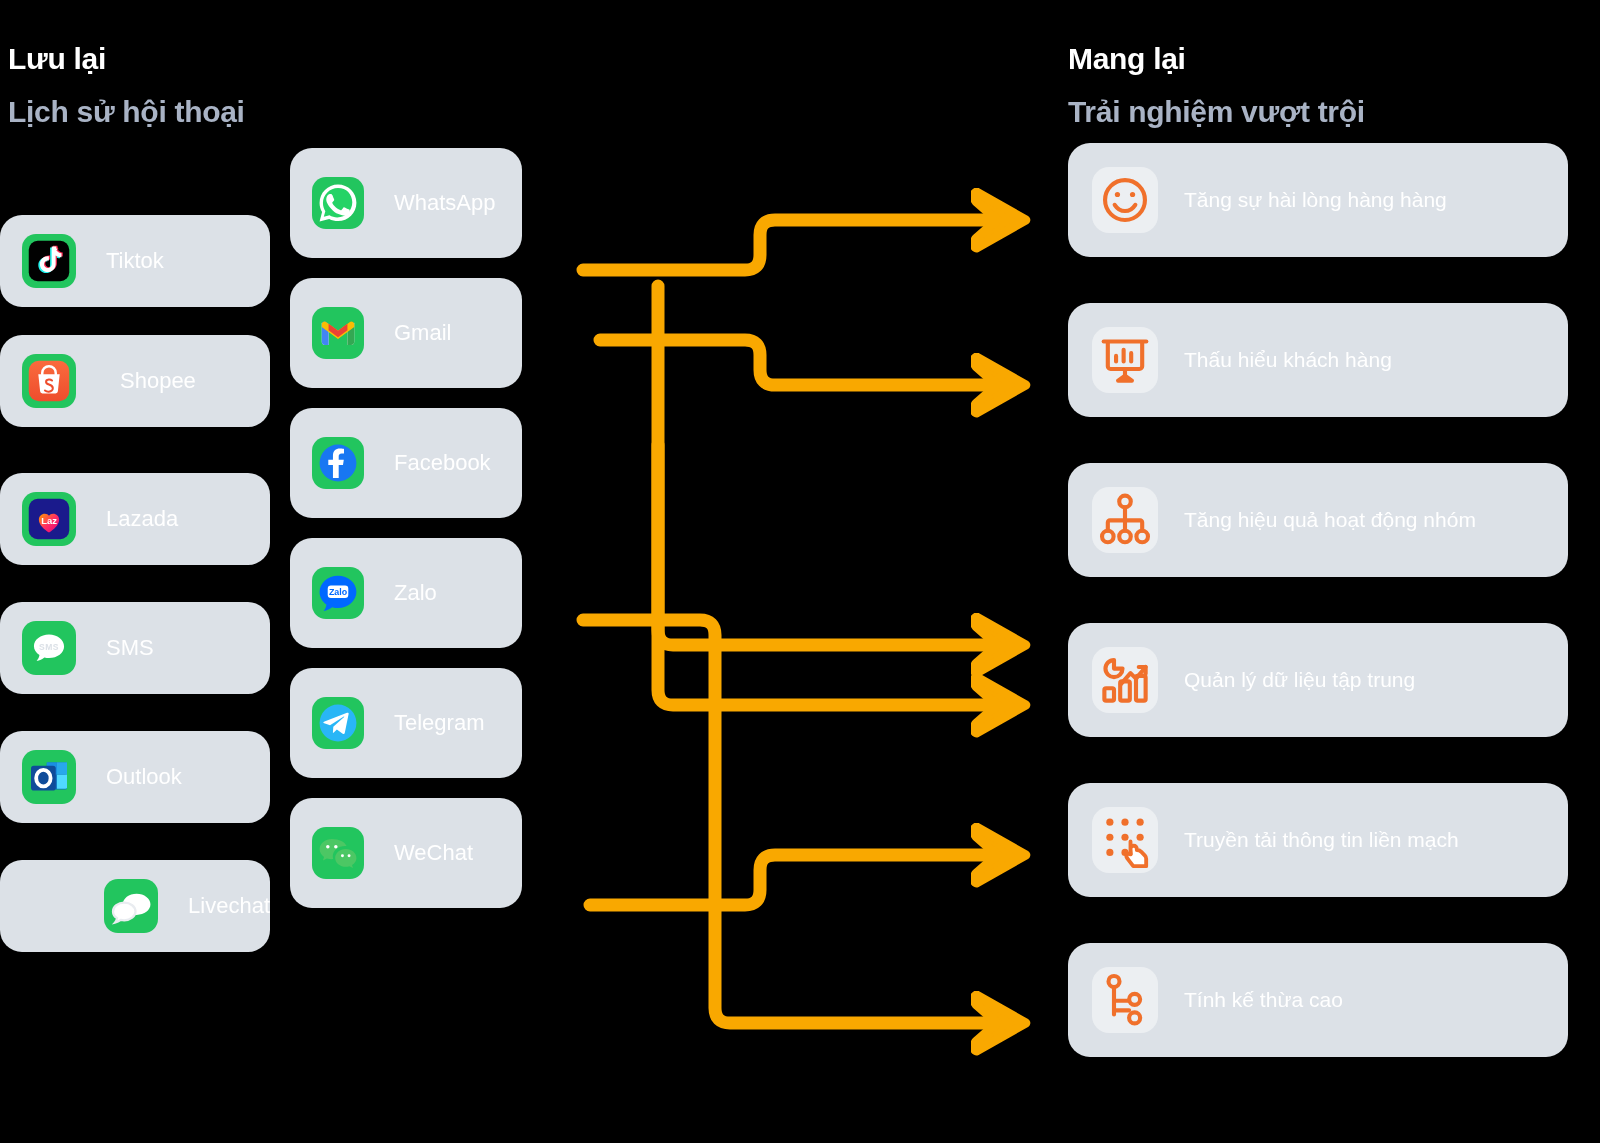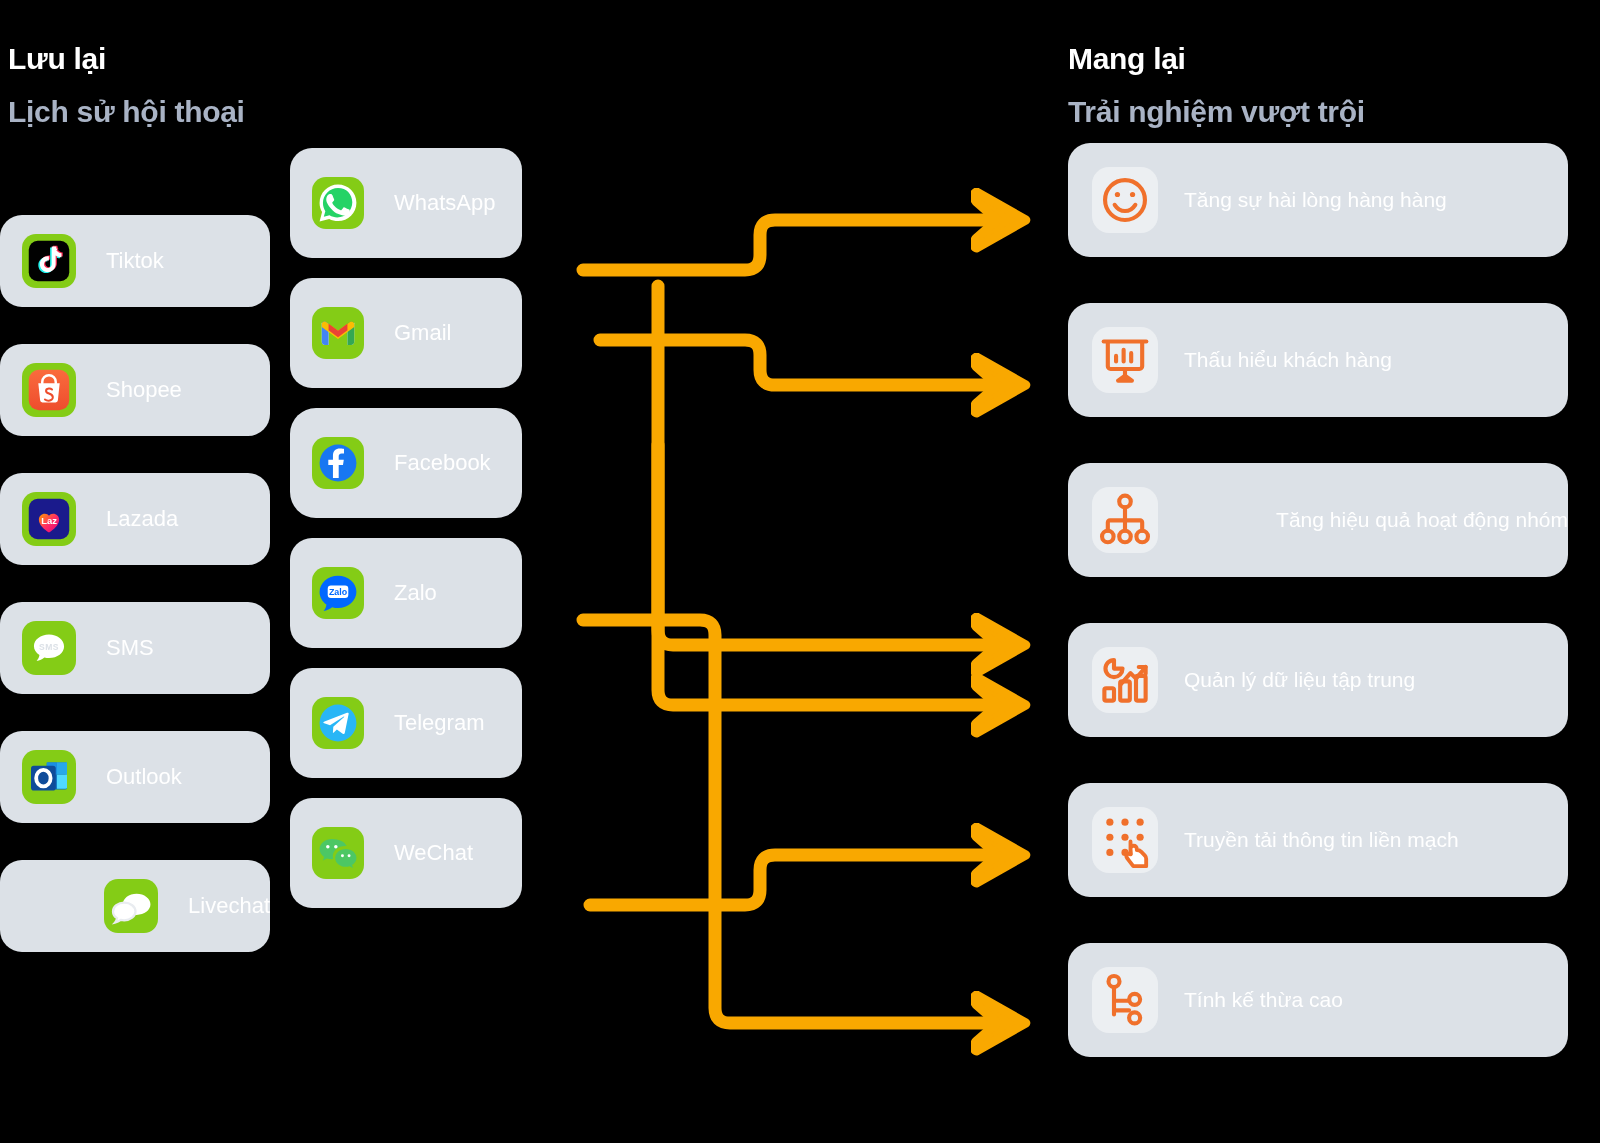--- a/index.html
+++ b/index.html
@@ -26,21 +26,21 @@
 
   
   .card {
     position: absolute;
     display: flex; align-items: center;
     background: #dce1e7;
     border-radius: 20px;
   }
   .icon-tile {
     flex: 0 0 auto;
-    background: #84cc16;
+    background: #22c55e;
     border-radius: 14px;
     display: flex; align-items: center; justify-content: center;
   }
   .card-label {
     color: #ffffff;
     font-weight: 500;
     white-space: nowrap;
   }
 
   
@@ -100,21 +100,21 @@
         <div class="icon-tile">
           <svg class="glyph" viewBox="0 0 48 48" width="100%" height="100%">
             <rect x="6" y="6" width="36" height="36" rx="8" fill="#010101"></rect>
             <path d="M30.4 14.2c1.1 1.6 2.8 2.7 4.7 2.9v3.6c-1.9-.05-3.7-.66-5.2-1.7v7.8c0 3.9-3.1 7-7 7s-7-3.1-7-7 3.1-7 7-7c.35 0 .7.03 1 .08v3.7a3.4 3.4 0 1 0 2.5 3.3V11.2h3.9c.1 1.1.45 2.1 1.1 3z" fill="#25f4ee" transform="translate(-1.4,0.9)"></path>
             <path d="M30.4 14.2c1.1 1.6 2.8 2.7 4.7 2.9v3.6c-1.9-.05-3.7-.66-5.2-1.7v7.8c0 3.9-3.1 7-7 7s-7-3.1-7-7 3.1-7 7-7c.35 0 .7.03 1 .08v3.7a3.4 3.4 0 1 0 2.5 3.3V11.2h3.9c.1 1.1.45 2.1 1.1 3z" fill="#fe2c55" transform="translate(1.1,-0.7)"></path>
             <path d="M30.4 14.2c1.1 1.6 2.8 2.7 4.7 2.9v3.6c-1.9-.05-3.7-.66-5.2-1.7v7.8c0 3.9-3.1 7-7 7s-7-3.1-7-7 3.1-7 7-7c.35 0 .7.03 1 .08v3.7a3.4 3.4 0 1 0 2.5 3.3V11.2h3.9c.1 1.1.45 2.1 1.1 3z" fill="#ffffff"></path>
           </svg>
         </div>
         <div class="card-label">Tiktok</div>
       </div>
-      <div class="card" style="top: 344px;">
+      <div class="card" style="top: 335px; gap: 14px;">
         <div class="icon-tile">
           <svg class="glyph" viewBox="0 0 48 48" width="100%" height="100%">
             <defs>
               <linearGradient id="shpG" x1="0" y1="0" x2="0" y2="1">
                 <stop offset="0" stop-color="#fa6b3d"></stop>
                 <stop offset="1" stop-color="#ee4d2d"></stop>
               </linearGradient>
             </defs>
             <rect x="6" y="6" width="36" height="36" rx="9" fill="url(#shpG)"></rect>
             <path d="M18 18v-1.2a6 6 0 0 1 12 0V18" fill="none" stroke="#fff" stroke-width="2.2" stroke-linecap="round"></path>
@@ -194,21 +194,21 @@
             <path d="M39 32.1V16.2c0-2.2-2.5-3.5-4.3-2.2l-2 1.5V35h3.4a2.9 2.9 0 0 0 2.9-2.9z" fill="#34a853"></path>
             <path d="M15.3 15.5 24 22l8.7-6.5V35h-17.4z" fill="#ea4335" opacity="0"></path>
             <path d="M15.3 15.5 24 22l8.7-6.5v5.7L24 27.7l-8.7-6.5z" fill="#ea4335"></path>
             <path d="M9 16.2c0-2.2 2.5-3.5 4.3-2.2L24 22l10.7-8c1.8-1.3 4.3 0 4.3 2.2v2.2L24 29.6 9 18.4z" fill="#fbbc04"></path>
             <path d="M9 16.2c0-2.2 2.5-3.5 4.3-2.2L24 22v7.6L9 18.4z" fill="#c5221f" opacity="0"></path>
             <path d="M15.3 15.5 24 22l8.7-6.5v6L24 28l-8.7-6.5z" fill="#ea4335"></path>
           </svg>
         </div>
         <div class="card-label">Gmail</div>
       </div>
-      <div class="card" style="top: 408px; border-radius: 26px;">
+      <div class="card" style="top: 408px;">
         <div class="icon-tile">
           <svg class="glyph" viewBox="0 0 48 48" width="100%" height="100%">
             <circle cx="24" cy="24" r="17" fill="#1877f2"></circle>
             <path d="M28.6 25.9l.75-4.9h-4.7v-3.2c0-1.34.66-2.65 2.76-2.65h2.14v-4.17s-1.94-.33-3.8-.33c-3.88 0-6.41 2.35-6.41 6.6V21h-4.3v4.9h4.3v11.85a17 17 0 0 0 5.3 0V25.9z" fill="#ffffff"></path>
           </svg>
         </div>
         <div class="card-label">Facebook</div>
       </div>
       <div class="card" style="top: 538px;">
         <div class="icon-tile">
@@ -260,21 +260,21 @@
         <div class="icon-tile">
           <svg class="glyph" viewBox="0 0 48 48" width="100%" height="100%">
             <path d="M8.5 10.5h31" stroke="#f0702b" stroke-width="3" stroke-linecap="round"></path>
             <path d="M11.5 10.5v18a2 2 0 0 0 2 2h21a2 2 0 0 0 2-2v-18" fill="none" stroke="#f0702b" stroke-width="3" stroke-linejoin="round"></path>
             <path d="M17.5 25v-4M23 25v-8.5M28.5 25v-6" stroke="#f0702b" stroke-width="3" stroke-linecap="round"></path>
             <path d="M24 30.5v5M19 39h10M24 35.5 19 39M24 35.5 29 39" stroke="#f0702b" stroke-width="3" stroke-linecap="round"></path>
           </svg>
         </div>
         <div class="card-label">Thấu hiểu khách hàng</div>
       </div>
-      <div class="card" style="top: 463px; justify-content: space-between;">
+      <div class="card" style="top: 463px;">
         <div class="icon-tile">
           <svg class="glyph" viewBox="0 0 48 48" width="100%" height="100%">
             <circle cx="24" cy="10.5" r="4.2" fill="none" stroke="#f0702b" stroke-width="3"></circle>
             <circle cx="11.5" cy="36" r="4.2" fill="none" stroke="#f0702b" stroke-width="3"></circle>
             <circle cx="24" cy="36" r="4.2" fill="none" stroke="#f0702b" stroke-width="3"></circle>
             <circle cx="36.5" cy="36" r="4.2" fill="none" stroke="#f0702b" stroke-width="3"></circle>
             <path d="M24 14.7v7.8M11.5 31.8v-6a1.5 1.5 0 0 1 1.5-1.5h22a1.5 1.5 0 0 1 1.5 1.5v6M24 22.5v9.3" fill="none" stroke="#f0702b" stroke-width="3" stroke-linecap="round" stroke-linejoin="round"></path>
           </svg>
         </div>
         <div class="card-label">Tăng hiệu quả hoạt động nhóm</div>

